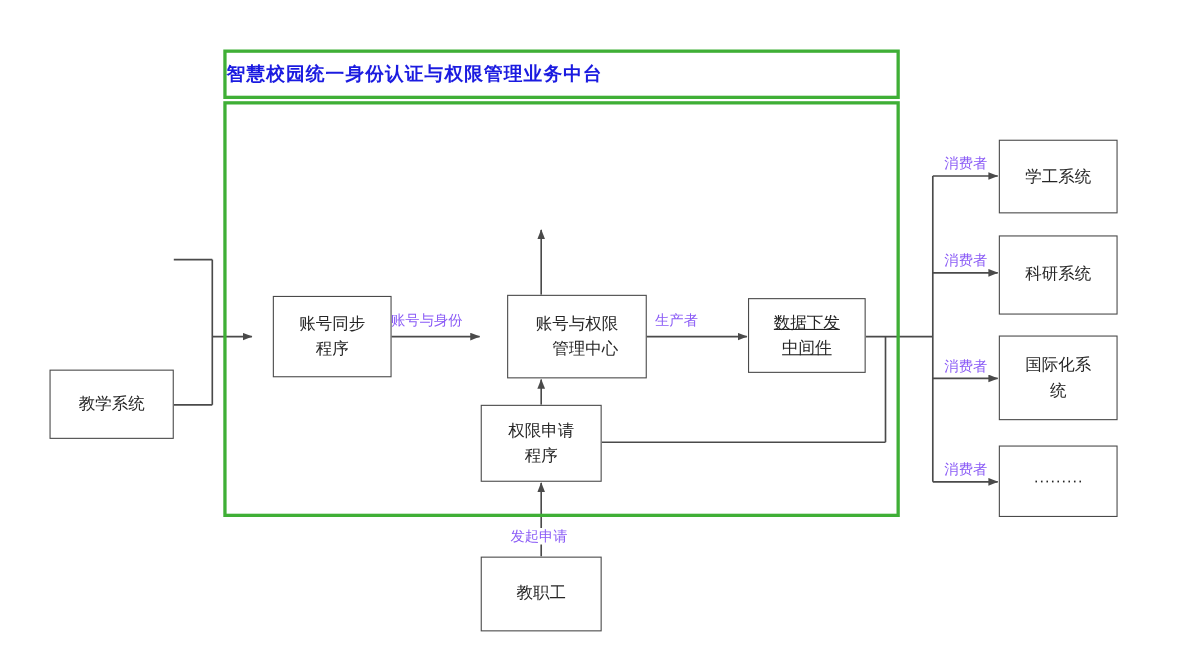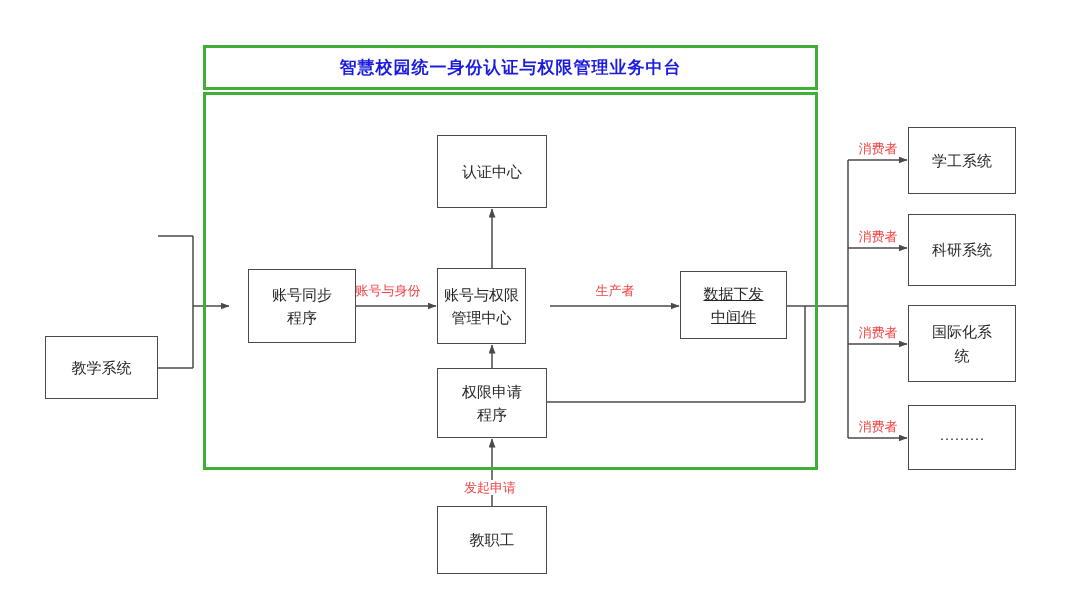--- a/index.html
+++ b/index.html
@@ -14,21 +14,20 @@
   }
   .canvas > svg { position: absolute; left: 0; top: 0; }
   .green-box {
     position: absolute;
     border: 3px solid #3faf36;
     background: transparent;
   }
   .title-box {
     display: flex;
     align-items: center;
-    justify-content: center;
     font-weight: bold;
     font-size: 17px;
     color: #1b1be0;
     letter-spacing: 1px;
   }
   .node {
     position: absolute;
     border: 1.5px solid #4a4a4a;
     background: #ffffff;
     display: flex;
@@ -36,21 +35,21 @@
     justify-content: center;
     text-align: center;
     font-size: 15px;
     color: #262626;
     line-height: 1.55;
     white-space: pre-line;
   }
   .edge-label {
     position: absolute;
     font-size: 13px;
-    color: #ef4444;
+    color: #8b5cf6;
     text-align: center;
     line-height: 15px;
   }
   .edge-label.on-line { background: #ffffff; padding: 0 2px; }
 </style>
 </head>
 <body>
 
 <div class="canvas">
 
@@ -89,22 +88,21 @@
 
   <div class="green-box title-box" style="left:203px; top:45px; width:615px; height:45px;">
     <span>智慧校园统一身份认证与权限管理业务中台</span>
   </div>
   <div class="green-box" style="left:203px; top:92px; width:615px; height:378px;"></div>
 
   <div class="node" style="left:45px; top:336px; width:113px; height:63px;">教学系统</div>
 
   <div class="node" style="left:248px; top:269px; width:108px; height:74px;">账号同步
 程序</div>
-  <div class="node" style="left:437px; top:135px; width:110px; height:73px;">认证中心</div>
-  <div class="node" style="left:437px; top:268px; width:89px; height:76px;">账号与权限
+  <div class="node" style="left:461px; top:268px; width:127px; height:76px;text-align:right;">账号与权限
 管理中心</div>
   <div class="node" style="left:680px; top:271px; width:107px; height:68px;text-decoration:underline;">数据下发
 中间件</div>
   <div class="node" style="left:437px; top:368px; width:110px; height:70px;">权限申请
 程序</div>
 
   <div class="node" style="left:437px; top:506px; width:110px; height:68px;">教职工</div>
 
   <div class="node" style="left:908px; top:127px; width:108px; height:67px;">学工系统</div>
   <div class="node" style="left:908px; top:214px; width:108px; height:72px;">科研系统</div>

